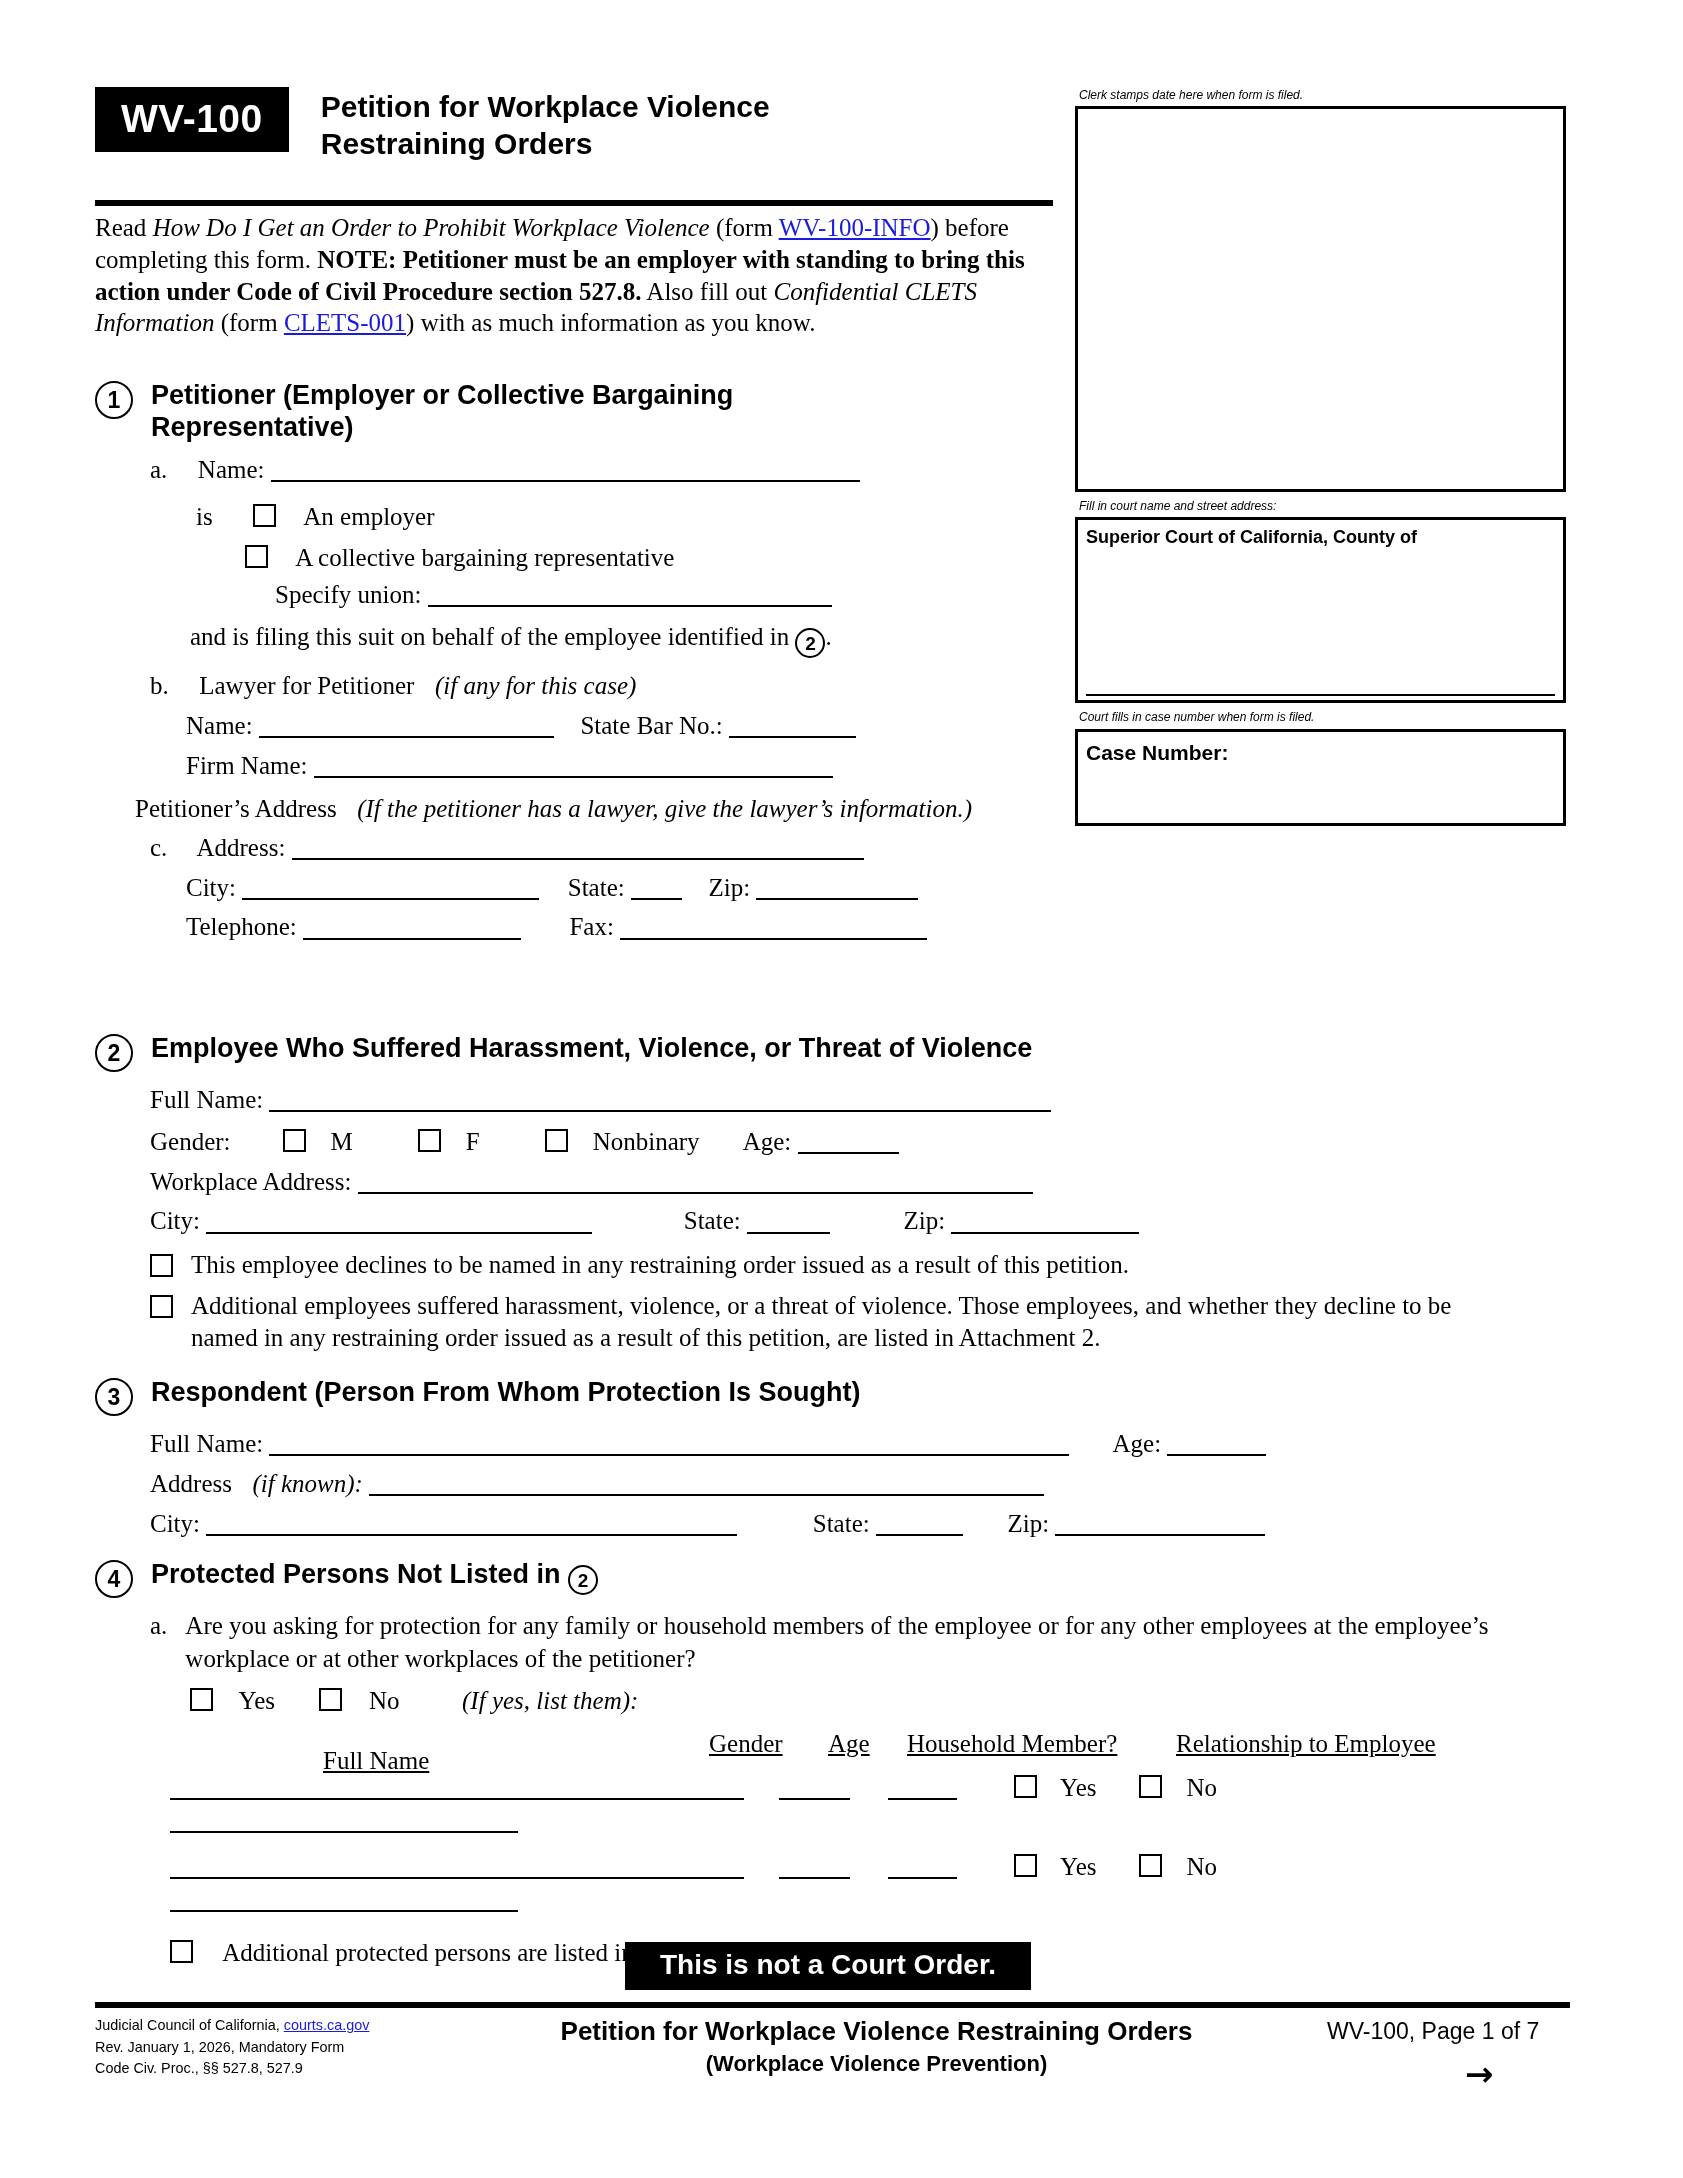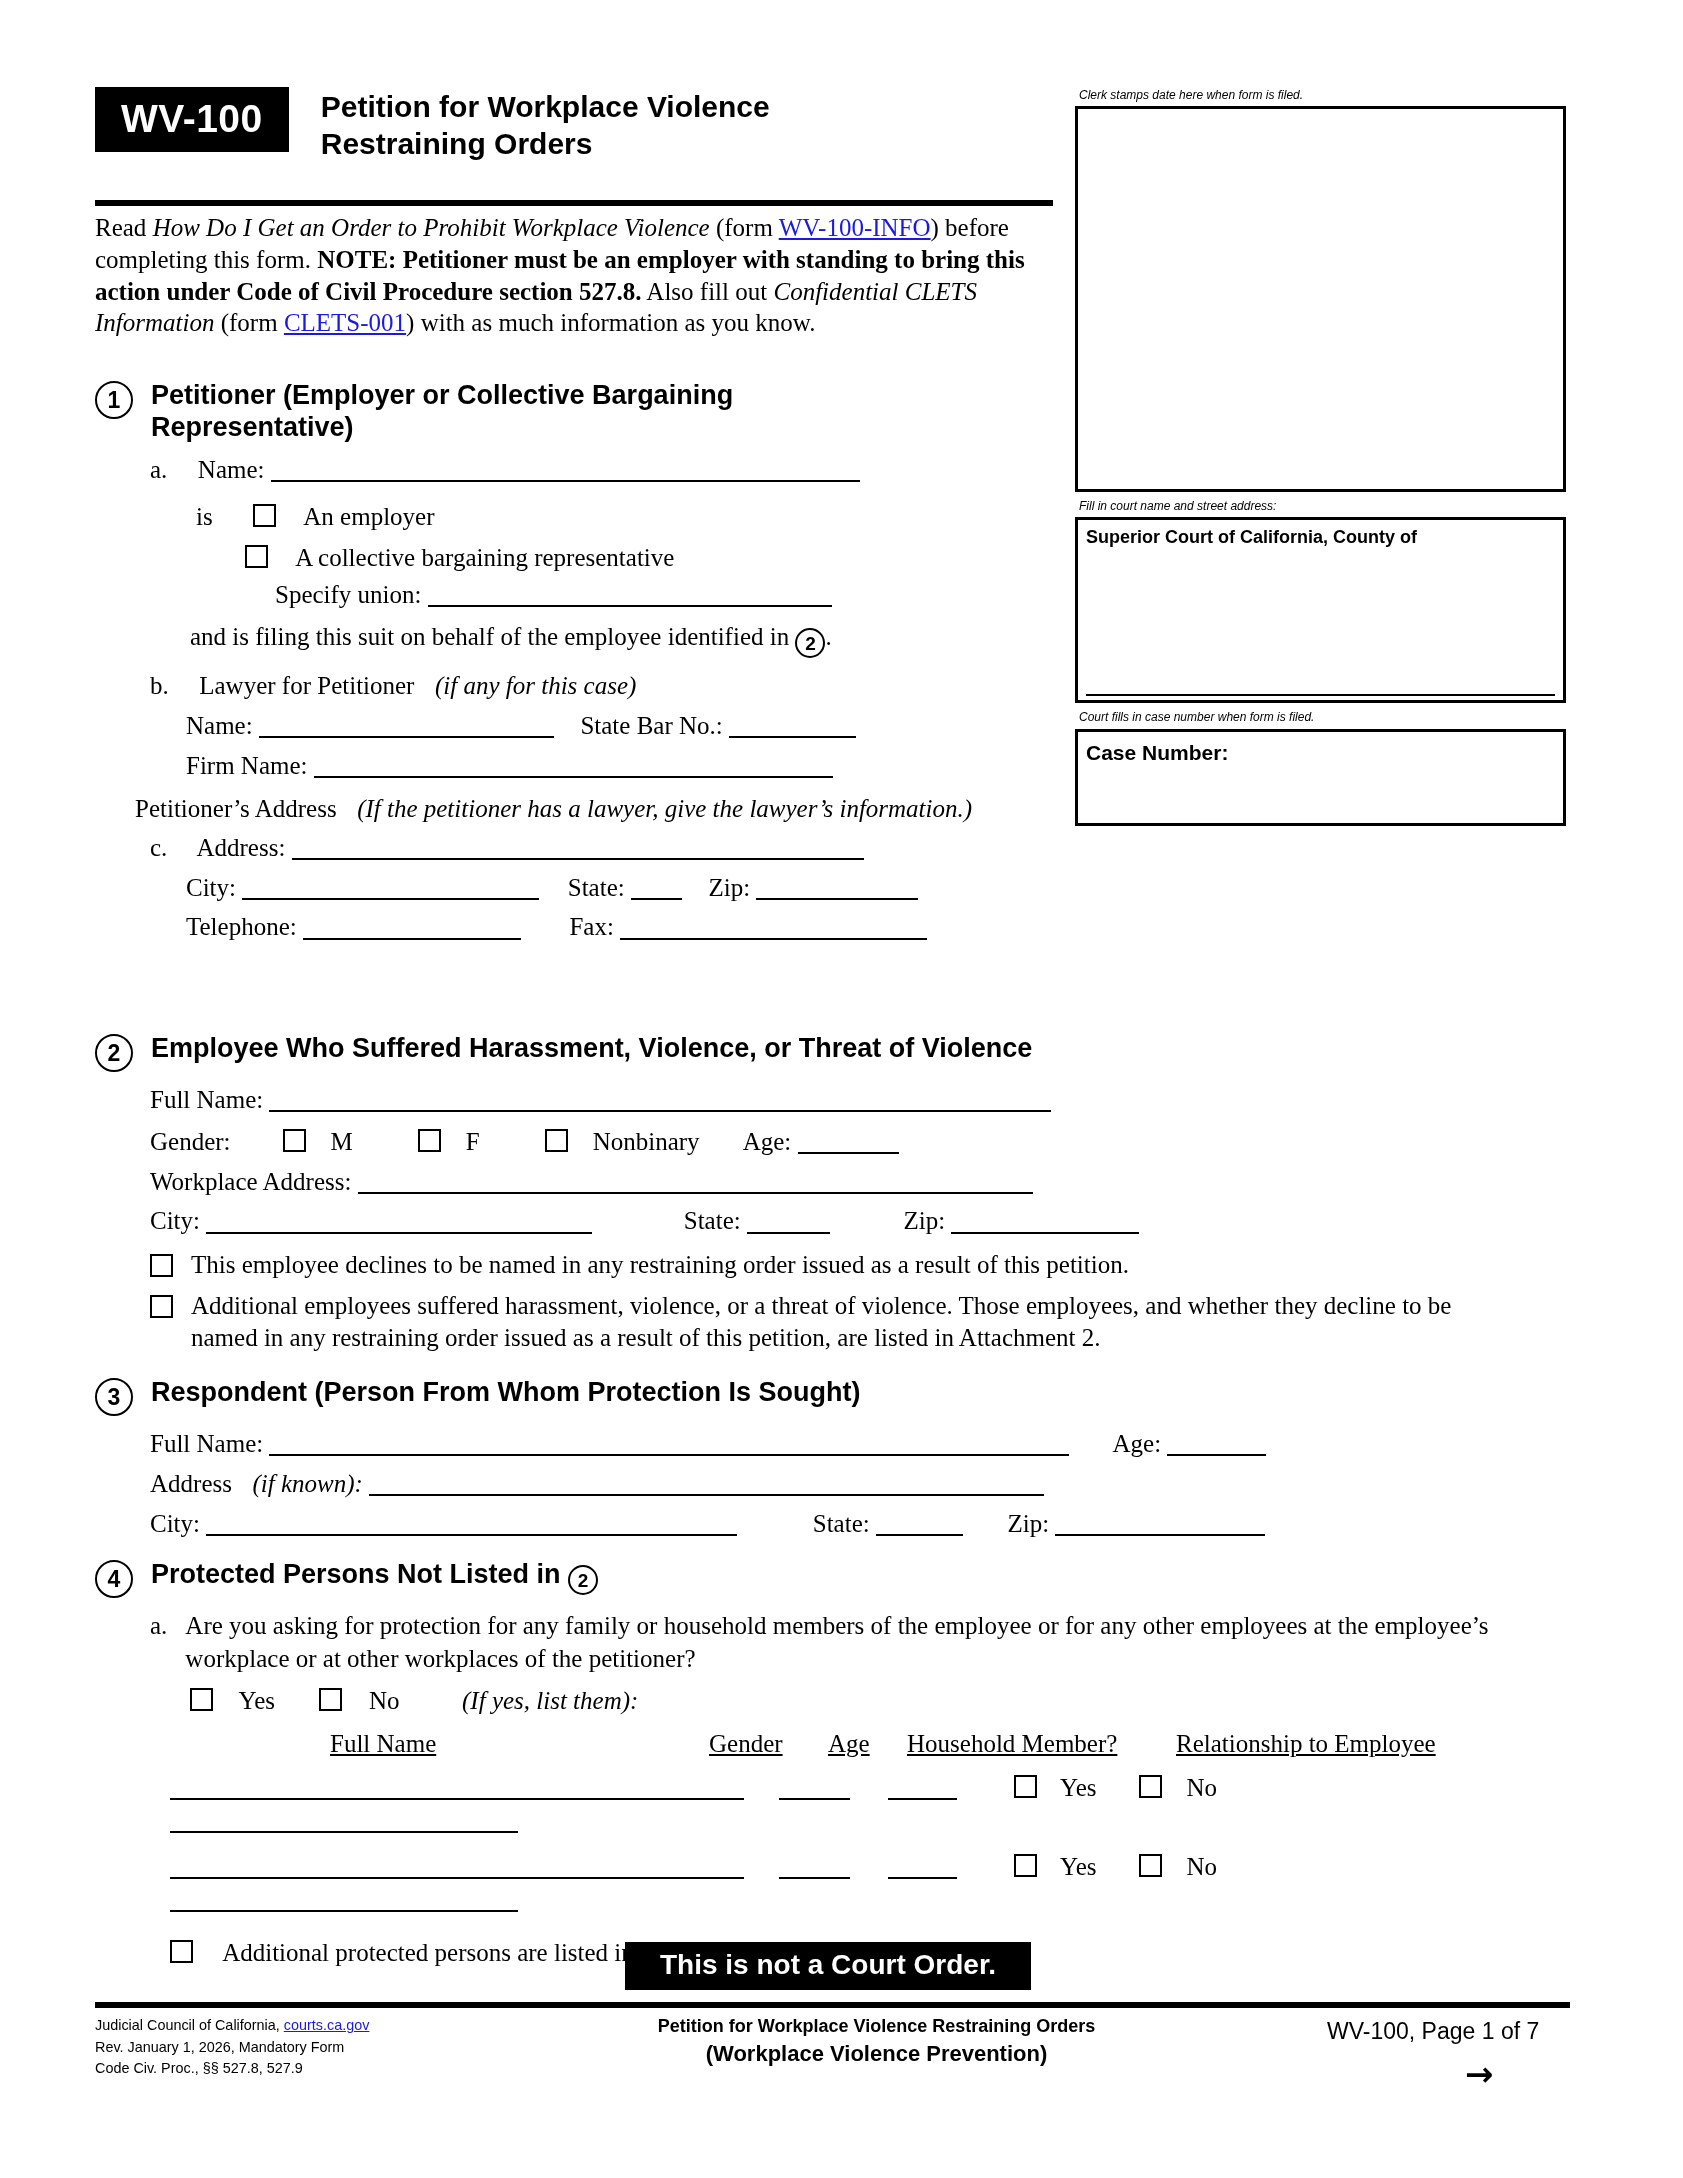--- a/index.html
+++ b/index.html
@@ -216,21 +216,21 @@
   }
   .foot-center {
     position: absolute;
     left: 426px;
     top: 2016px;
     width: 901px;
     text-align: center;
     font-family: "Liberation Sans", sans-serif;
     font-weight: bold;
   }
-  .foot-center .l1 { font-size: 18px; }
+  .foot-center .l1 { font-size: 26px; }
   .foot-center .l2 { font-size: 22px; margin-top: 4px; }
   .foot-right {
     position: absolute;
     left: 1327px;
     top: 2018px;
     width: 248px;
     font-family: "Liberation Sans", sans-serif;
     font-size: 23px;
   }
   .arrow {
@@ -476,21 +476,21 @@
       <span>Yes</span>
       <span style="display:inline-block;width:32px"></span>
       <span class="cb"></span>
       <span style="display:inline-block;width:14px"></span>
       <span>No</span>
       <span style="display:inline-block;width:50px"></span>
       <i>(If yes, list them):</i>
     </div>
 
     <div style="margin-top:12px; padding-left:164px; position:relative; height:38px;">
-      <span class="tbl-hdr" style="position:absolute;left:235px;">Full Name</span>
+      <span class="tbl-hdr" style="position:absolute;left:228px;margin-top:17px;">Full Name</span>
       <span class="tbl-hdr" style="position:absolute;left:614px;">Gender</span>
       <span class="tbl-hdr" style="position:absolute;left:733px;">Age</span>
       <span class="tbl-hdr" style="position:absolute;left:812px;">Household Member?</span>
       <span class="tbl-hdr" style="position:absolute;left:1081px;">Relationship to Employee</span>
     </div>
 
     <div class="txt" style="margin-top:4px; padding-left:75px;">
       <span class="ul" style="width:574px"></span>
       <span style="display:inline-block;width:22px"></span>
       <span class="ul" style="width:71px"></span>

